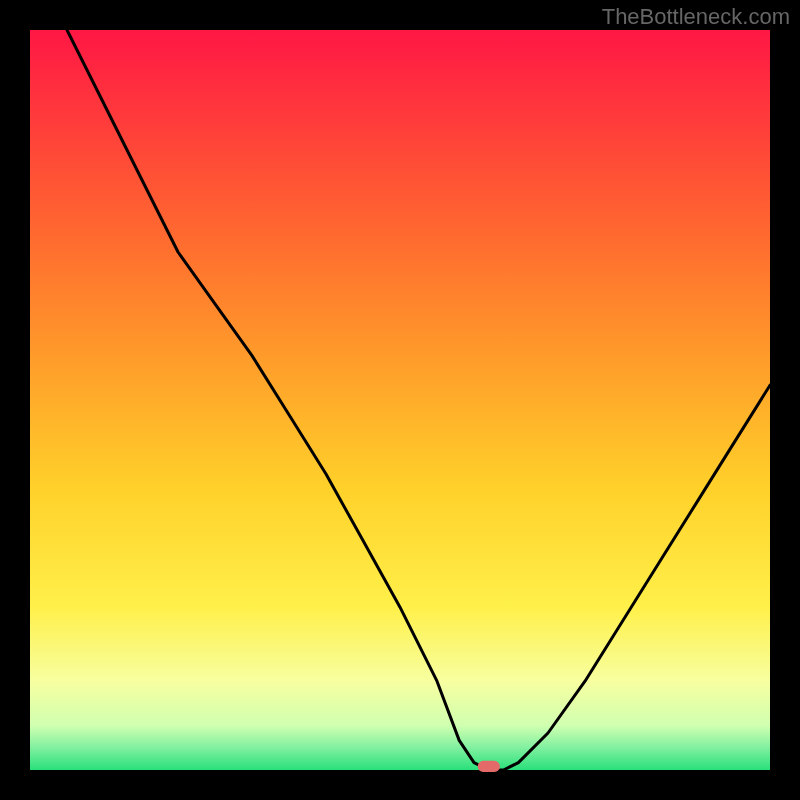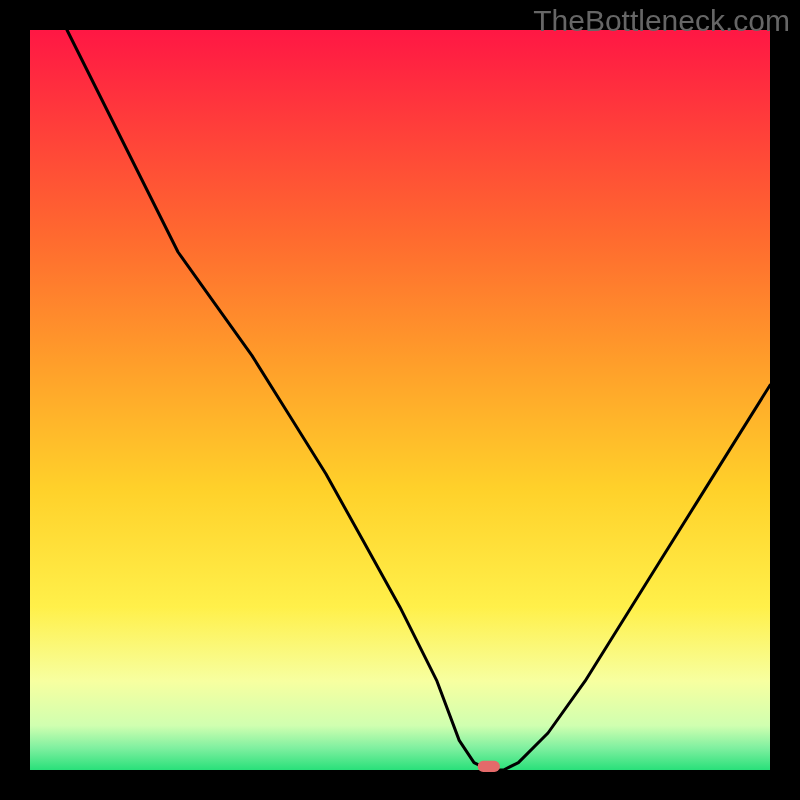--- a/index.html
+++ b/index.html
@@ -15,21 +15,21 @@
     width: 800px;
     height: 800px;
     background: #000000;
   }
   .watermark {
     position: absolute;
     top: 4px;
     right: 10px;
     color: #666666;
     font-family: Arial, Helvetica, sans-serif;
-    font-size: 30px;
+    font-size: 22px;
     font-weight: normal;
     z-index: 10;
   }
   svg.chart {
     position: absolute;
     left: 0;
     top: 0;
   }
 </style>
 </head>

